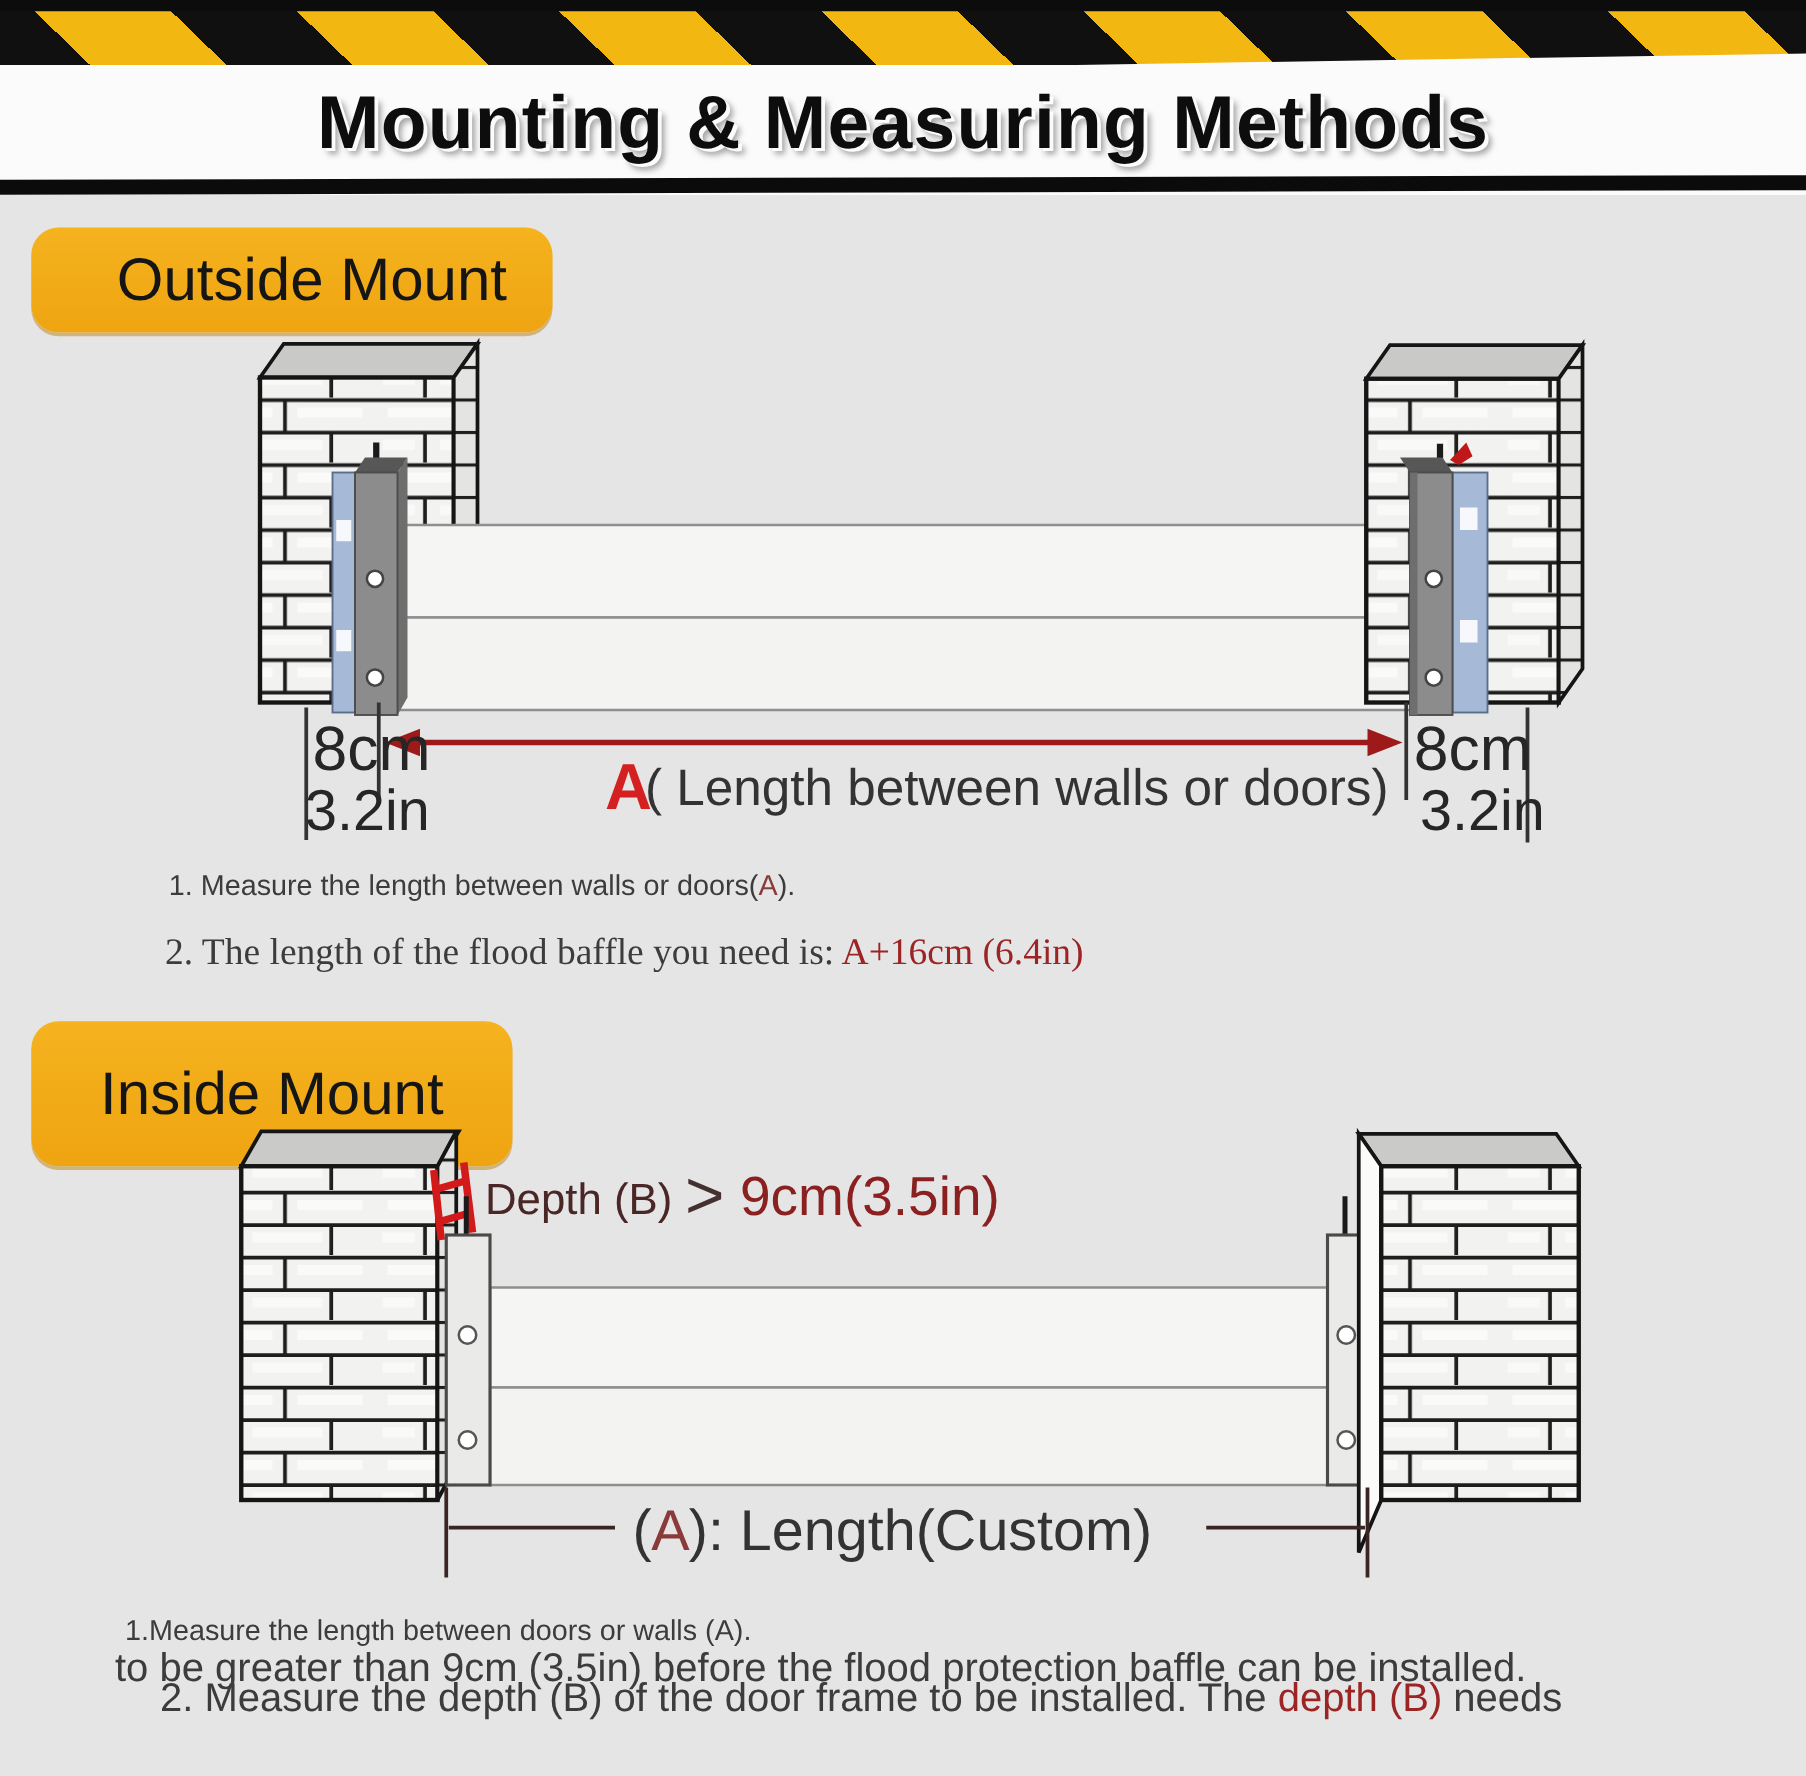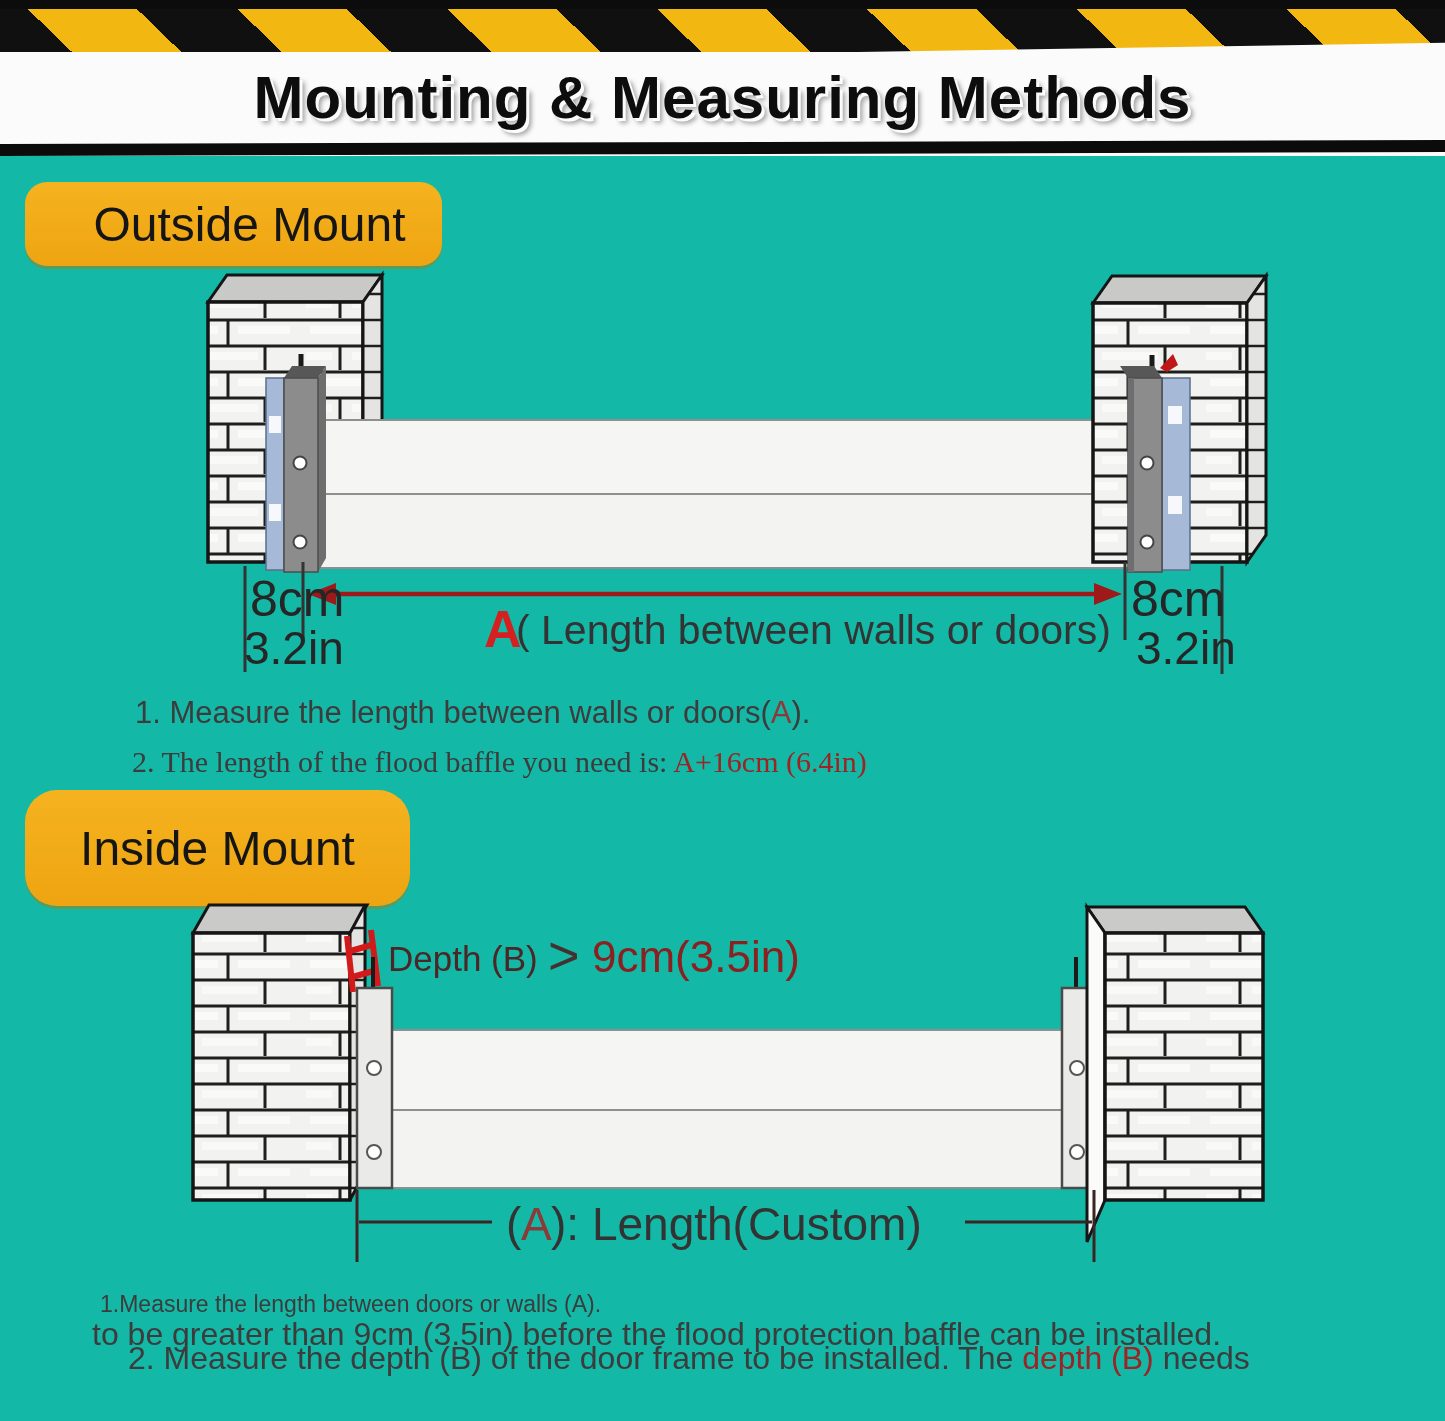--- a/index.html
+++ b/index.html
@@ -1,45 +1,45 @@
 <!DOCTYPE html>
 <html><head>
 <meta charset="utf-8">
 <style>
   html,body{margin:0;padding:0;background:#ffffff;}
-  .page{position:relative;width:1445px;height:1421px;background:#14b8a6;overflow:hidden;
+  .page{position:relative;width:1445px;height:1421px;background:#e5e5e5;overflow:hidden;
         font-family:"Liberation Sans",sans-serif;}
   
   .banner{position:absolute;top:0;left:0;width:1445px;height:156px;background:#FBFBFB;}
   .stripes{position:absolute;top:-8px;left:-15px;width:1490px;height:62px;
            background:repeating-linear-gradient(45deg,#101010 0 70px,#F3B712 70px 146px);
            transform:rotate(-0.9deg);}
   .top-bar{position:absolute;top:0;left:0;width:1445px;height:9px;background:#0c0c0c;}
   .title-band{position:absolute;top:52px;left:0;width:1445px;height:90px;background:#FBFBFB;
               display:flex;align-items:center;justify-content:center;}
   .main-title{font-size:60px;font-weight:bold;color:#0d0d0d;letter-spacing:1px;
               text-shadow:3px 3px 0 rgba(255,255,255,.95), 5px 5px 5px rgba(0,0,0,.38);}
   .banner-bottom{position:absolute;top:142px;left:0;width:1445px;height:12px;background:#0b0b0b;
                  transform:rotate(-0.15deg);}
   
   .badge{position:absolute;left:25px;width:385px;border-radius:22px;
          background:linear-gradient(#F5B31F,#EFA411);
          box-shadow:0 3px 0 rgba(180,120,0,.45);
          display:flex;align-items:center;justify-content:center;
          font-size:48px;color:#151515;}
   .badge.outside{top:182px;height:84px;padding-left:32px;}
-  .badge.inside{top:790px;height:116px;border-radius:32px;}
+  .badge.inside{top:817px;height:116px;}
   
   .diagram{position:absolute;left:0;width:1445px;}
   .svgtxt{font-family:"Liberation Sans",sans-serif;}
   
   .instr{position:absolute;color:#3c3c3c;white-space:nowrap;}
   .instr .hl{color:#9B2424;}
   .instr .hl-soft{color:#8B3A3A;}
-  .o-step1{top:695px;left:135px;font-size:31px;}
+  .o-step1{top:695px;left:135px;font-size:23px;}
   .o-step2{top:745px;left:132px;font-size:30px;font-family:Liberation Serif, serif;}
   .i-step1{top:1291px;left:100px;font-size:23px;}
   .i-step2{top:1340px;left:128px;font-size:32px;}
   .i-step2b{top:1316px;left:92px;font-size:32px;text-align:right;}
 </style>
 </head>
 <body>
 
 <div class="page">
 

